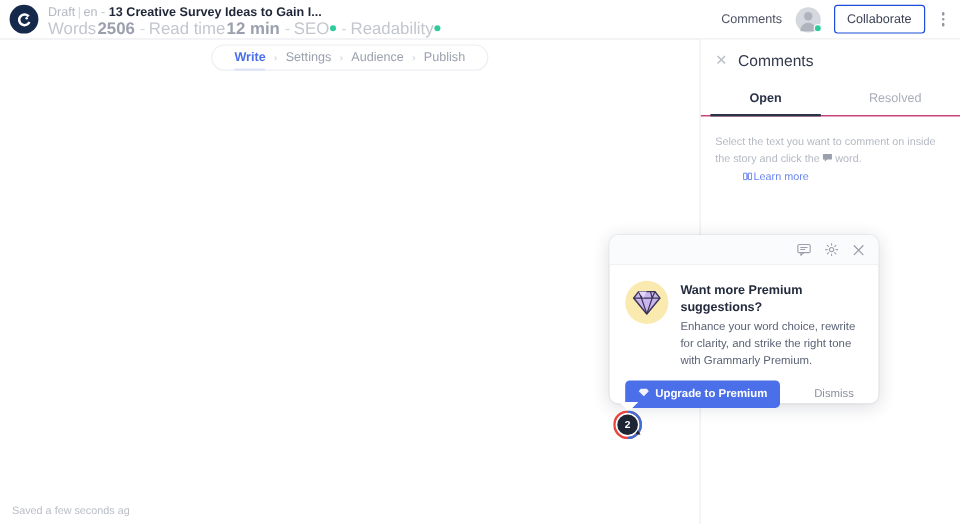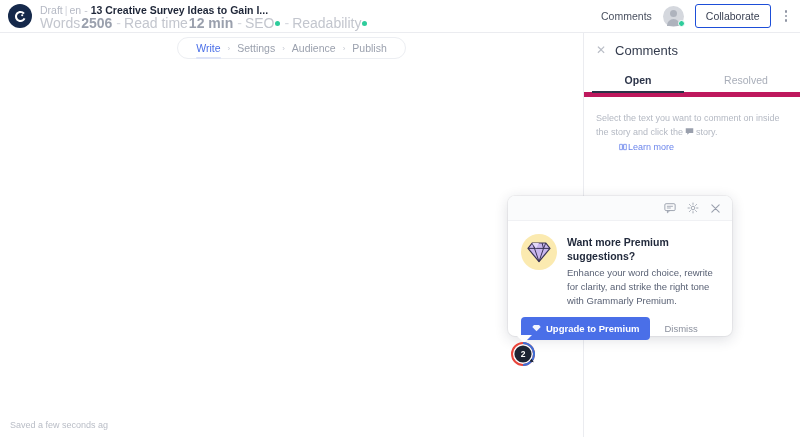--- a/index.html
+++ b/index.html
@@ -68,21 +68,21 @@
   .stepnav {
     position: absolute; top: 33px; left: 0; width: 583px; height: 30px;
     display: flex; align-items: center; justify-content: center;
   }
   .steps {
     display: flex; align-items: center; gap: 0px;
     border: 1px solid #eceef2; border-radius: 14px;
     padding: 4px 12px; background: #fff;
   }
   .step { font-size: 10.5px; color: #9ba1ae; cursor: pointer; padding: 0 6px; position: relative; white-space: nowrap; }
-  .step.active { color: #4a6fe8; font-weight: normal; }
+  .step.active { color: #4a6fe8; font-weight: bold; }
   .step.active::after {
     content: ""; position: absolute; left: 6px; right: 6px; bottom: -5px;
     height: 2px; background: #dde3f7; border-radius: 1px;
   }
   .step-chev { font-size: 8px; color: #c7cbd4; padding: 0 1px; }
 
   
   .editor {
     position: absolute; top: 63px; left: 0; width: 583px; height: 349px;
     background: #fff;
@@ -95,21 +95,21 @@
   
   .cpanel {
     position: absolute; top: 33px; left: 584px; width: 216px; height: 404px;
     background: #fff;
   }
   .cpanel-head {
     height: 34px; display: flex; align-items: center; gap: 9px; padding: 0 12px;
   }
   .cpanel-close { font-size: 12px; color: #b9bdc6; cursor: pointer; line-height: 1; }
   .cpanel-title { font-size: 13px; color: #333b4d; }
-  .cpanel-tabs { display: flex; height: 30px; border-bottom: 5px solid #be185d; }
+  .cpanel-tabs { display: flex; height: 30px; border-bottom: 1px solid #be185d; }
   .ctab {
     flex: 1; display: flex; align-items: center; justify-content: center;
     font-size: 10.5px; color: #a9aeb9; cursor: pointer; position: relative;
   }
   .ctab.active { color: #2b3348; font-weight: bold; }
   .ctab.active::after {
     content: ""; position: absolute; left: 8px; right: 8px; bottom: -1px;
     height: 2px; background: #2b3348;
   }
   .cpanel-body { padding: 14px 12px 0 12px; }
@@ -133,21 +133,21 @@
   }
   .pcard-icon { cursor: pointer; display: flex; align-items: center; line-height: 0; }
   .pcard-body { display: flex; padding: 13px 13px 0 13px; gap: 10px; }
   .gem-circle {
     width: 36px; height: 36px; border-radius: 50%; background: #fbeab0;
     flex: none; display: flex; align-items: center; justify-content: center;
   }
   .pcard-text { padding-top: 1px; }
   .pcard-title { font-size: 10.5px; font-weight: bold; color: #232b3d; line-height: 14px; }
   .pcard-desc { font-size: 9.5px; color: #5a6275; line-height: 14px; margin-top: 3px; }
-  .pcard-actions { display: flex; align-items: center; gap: 14px; padding: 9px 13px 0 13px; }
+  .pcard-actions { display: flex; align-items: center; gap: 28px; padding: 9px 13px 0 13px; }
   .upgrade-btn {
     background: #4a6fe8; color: #fff; font-size: 9.5px; font-weight: bold;
     border: none; border-radius: 4px; padding: 6px 11px;
     display: flex; align-items: center; gap: 5px; cursor: pointer; white-space: nowrap;
   }
   .dismiss-btn { font-size: 9.5px; color: #8b909d; background: none; border: none; cursor: pointer; }
   .pcard-tail {
     position: absolute; left: 8px; bottom: -7px; width: 16px; height: 8px;
     background: #fff; clip-path: polygon(0 0, 100% 0, 50% 100%);
   }
@@ -244,21 +244,21 @@
       <span class="cpanel-title">Comments</span>
     </div>
     <div class="cpanel-tabs">
       <div class="ctab active">Open</div>
       <div class="ctab">Resolved</div>
     </div>
     <div class="cpanel-body">
       <div class="chint">
         <span>Select the text you want to comment on inside the story and click the</span><span class="bubble-glyph"><svg width="9" height="9" viewBox="0 0 12 12" aria-hidden="true">
               <path d="M1 1.8h10v6.2H5.6L3 10.4V8H1z" fill="#9aa0ad"></path>
-            </svg></span><span>story.</span>
+            </svg></span><span>word.</span>
         <span class="learn-more"><span class="book-glyph"><svg width="8" height="8" viewBox="0 0 12 12" aria-hidden="true">
                 <path d="M1 2h4v8H1zM7 2h4v8H7z" fill="none" stroke="#6b85ec" stroke-width="1.2"></path>
                 <path d="M6 2.6v7" stroke="#6b85ec" stroke-width="1"></path>
               </svg></span><span>Learn more</span></span>
       </div>
     </div>
   </div>
 
   <div class="pcard">
     <div class="pcard-head">

